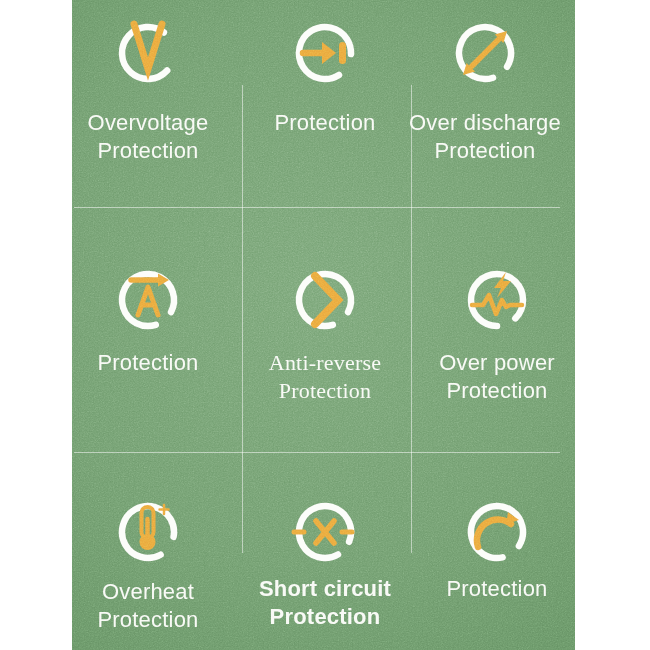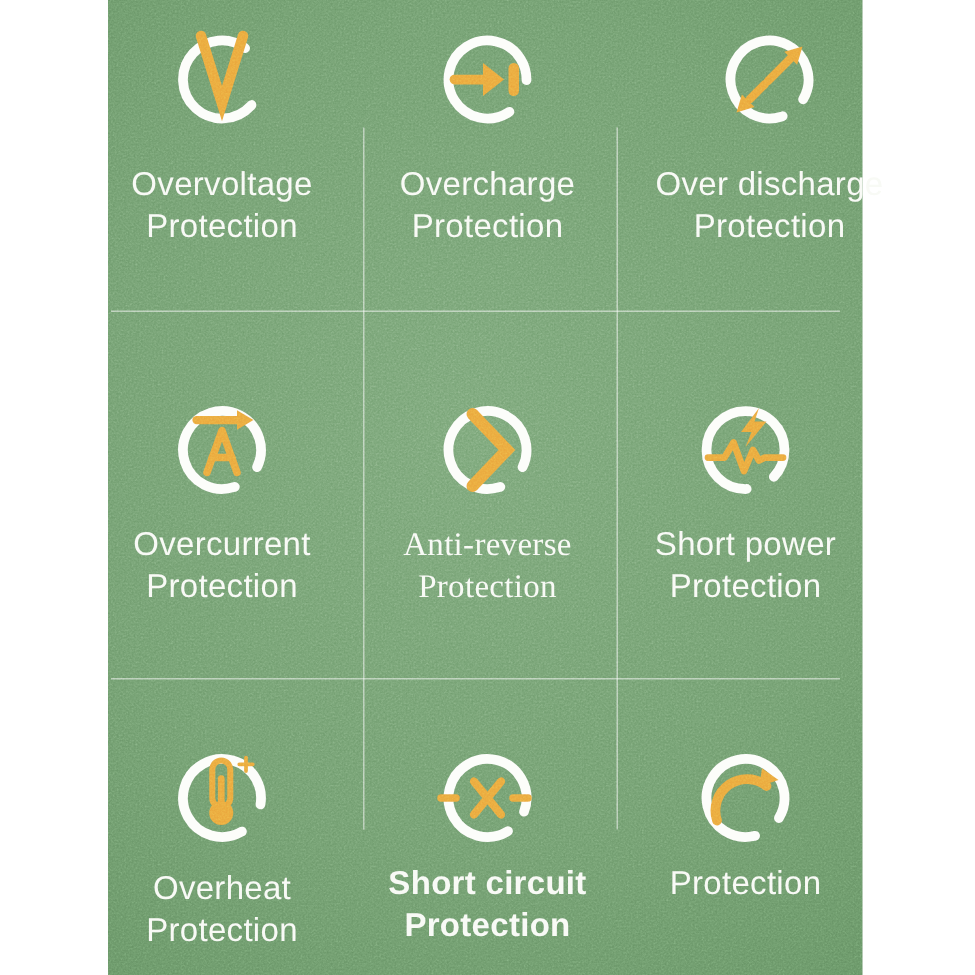--- a/index.html
+++ b/index.html
@@ -43,26 +43,25 @@
   </div>
 
   <div class="cell" style="left:240px;">
     <svg class="icon" style="top:17px;" width="72" height="72" viewBox="0 0 72 72">
       <circle class="ring" cx="36" cy="36" r="26" pathLength="360" stroke-dasharray="305 55" transform="rotate(57.5 36 36)"></circle>
       <path class="g" d="M14 36 H38" stroke-width="6.5"></path>
       <path class="gf" d="M33 25 L47 36 L33 47 Z"></path>
       <rect class="gf" x="50" y="25" width="7" height="22" rx="3.5"></rect>
     </svg>
     <div class="label" style="top:109px;">
-      <div>Overcharge</div>
       <div>Protection</div>
     </div>
   </div>
 
-  <div class="cell" style="left:428px;">
+  <div class="cell" style="left:400px;">
     <svg class="icon" style="top:17px;" width="72" height="72" viewBox="0 0 72 72">
       <circle class="ring" cx="36" cy="36" r="26" pathLength="360" stroke-dasharray="320 40" transform="rotate(72 36 36)"></circle>
       <path class="g" d="M35 37 L50 22" stroke-width="5.5"></path>
       <path class="gf" d="M58 14 L54.4 26.1 L45.9 17.5 Z"></path>
       <path class="g" d="M33 39 L23 49" stroke-width="5.5"></path>
       <path class="gf" d="M14 58 L26 54.4 L17.6 46 Z"></path>
     </svg>
     <div class="label" style="top:109px;">
       <div>Over discharge</div>
       <div>Protection</div>
@@ -71,21 +70,20 @@
 
   <div class="cell" style="left:63px;">
     <svg class="icon" style="top:264px;" width="72" height="72" viewBox="0 0 72 72">
       <circle class="ring" cx="36" cy="36" r="26" pathLength="360" stroke-dasharray="315 45" transform="rotate(72.5 36 36)"></circle>
       <path class="g" d="M26 51 L36 23 L46 51" stroke-width="5"></path>
       <path class="g" d="M29.5 41 H42.5" stroke-width="5"></path>
       <path class="g" d="M19 16 H48" stroke-width="5.5"></path>
       <path class="gf" d="M57 16 L46 9.5 L46 22.5 Z"></path>
     </svg>
     <div class="label" style="top:349px;">
-      <div>Overcurrent</div>
       <div>Protection</div>
     </div>
   </div>
 
   <div class="cell" style="left:240px;font-family:Liberation Serif, serif;">
     <svg class="icon" style="top:264px;" width="72" height="72" viewBox="0 0 72 72">
       <circle class="ring" cx="36" cy="36" r="26" pathLength="360" stroke-dasharray="315 45" transform="rotate(72.5 36 36)"></circle>
       <path class="gm" d="M26 12 L49 36 L26 60" stroke-width="8"></path>
     </svg>
     <div class="label" style="top:349px;">
@@ -94,21 +92,21 @@
     </div>
   </div>
 
   <div class="cell" style="left:412px;">
     <svg class="icon" style="top:264px;" width="72" height="72" viewBox="0 0 72 72">
       <circle class="ring" cx="36" cy="36" r="26" pathLength="360" stroke-dasharray="315 45" transform="rotate(90 36 36)"></circle>
       <path class="g" d="M11 41 L22 41 L28 31 L35 50 L41 36 L45 43 L49 41 L61 41" stroke-width="4.5"></path>
       <path class="gf" d="M45 8 L33 24 L40 24 L36 34 L50 17 L42 17 Z"></path>
     </svg>
     <div class="label" style="top:349px;">
-      <div>Short power</div>
+      <div>Over power</div>
       <div>Protection</div>
     </div>
   </div>
 
   <div class="cell" style="left:63px;">
     <svg class="icon" style="top:496px;" width="72" height="72" viewBox="0 0 72 72">
       <circle class="ring" cx="36" cy="36" r="26" pathLength="360" stroke-dasharray="310 50" transform="rotate(61 36 36)"></circle>
       <rect class="g" x="29.5" y="11" width="12" height="31" rx="6" stroke-width="4"></rect>
       <circle class="gf" cx="35.5" cy="46" r="8"></circle>
       <path class="g" d="M35.5 23 V42" stroke-width="4.5"></path>

